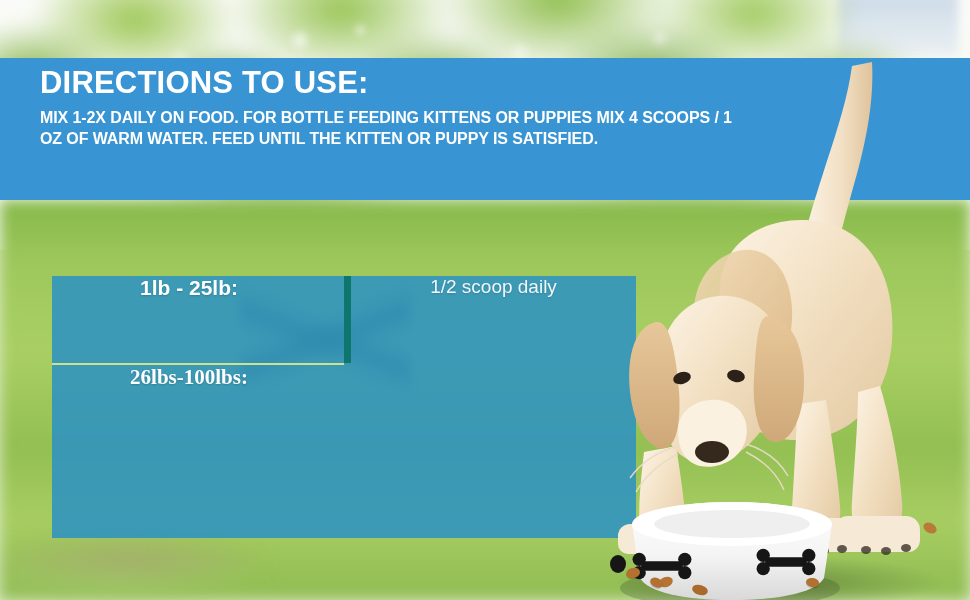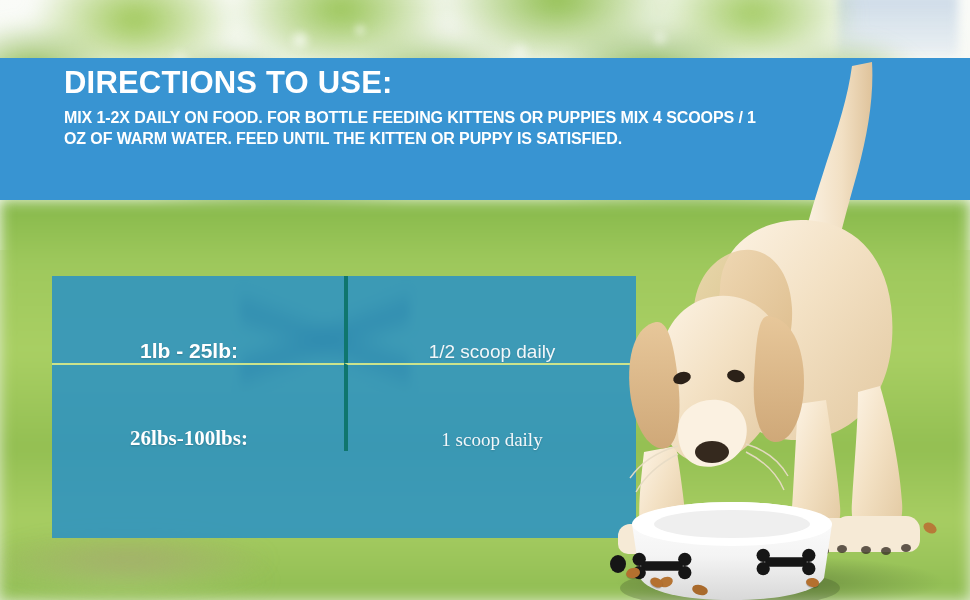--- a/index.html
+++ b/index.html
@@ -106,21 +106,21 @@
   }
 
   
   .header-band {
     position: absolute;
     left: 0; top: 58px; width: 970px; height: 142px;
     background: #3894d2;
   }
   .header-inner {
     position: absolute;
-    left: 64px; top: 66px; width: 700px;
+    left: 40px; top: 66px; width: 700px;
   }
   .header-title {
     color: #ffffff;
     font-size: 31px;
     font-weight: bold;
     letter-spacing: .2px;
     line-height: 1.08;
     margin: 0 0 9px 0;
   }
   .header-body {
@@ -137,37 +137,37 @@
     position: absolute;
     left: 52px; top: 276px;
     width: 584px; height: 262px;
     background: rgba(43,146,196, 0.86);
     display: grid;
     grid-template-columns: 292px 292px;
     grid-template-rows: 1fr 1fr 1fr;
   }
   .cell {
     display: flex;
-    align-items: flex-end;
+    align-items: flex-start;
     box-sizing: border-box;
     position: relative;
   }
   .cell.left {
     justify-content: center;
     padding-right: 18px;
   }
   .cell.right {
     justify-content: center;
   }
   .cell-divider-h {
     border-top: 2px solid #cbe38c;
     font-family: Liberation Serif, serif;
   }
   .cell-divider-v {
-    border-left: 4px solid #0f766e;
+    border-left: 7px solid #0f766e;
   }
   .label-bold {
     color: #ffffff;
     font-size: 21px;
     font-weight: bold;
     text-shadow: 0 1px 2px rgba(0,0,0,.18);
   }
   .label-regular {
     color: #f2f7fa;
     font-size: 19px;
@@ -217,23 +217,20 @@
 
     <div class="cell left">
       <span class="label-bold">1lb - 25lb:</span>
     </div>
     <div class="cell right cell-divider-v">
       <span class="label-regular">1/2 scoop daily</span>
     </div>
 
     <div class="cell left cell-divider-h">
       <span class="label-bold">26lbs-100lbs:</span>
-    </div>
-    <div class="cell right cell-divider-h cell-divider-v">
-      <span class="label-regular">1 scoop daily</span>
     </div>
 
 
   </div>
 
   <svg class="puppy" viewBox="0 0 370 600">
     <defs>
       <linearGradient id="coat" x1="0" y1="0" x2="1" y2="1">
         <stop offset="0%" stop-color="#fdf4e6"></stop>
         <stop offset="45%" stop-color="#f3e1c4"></stop>

